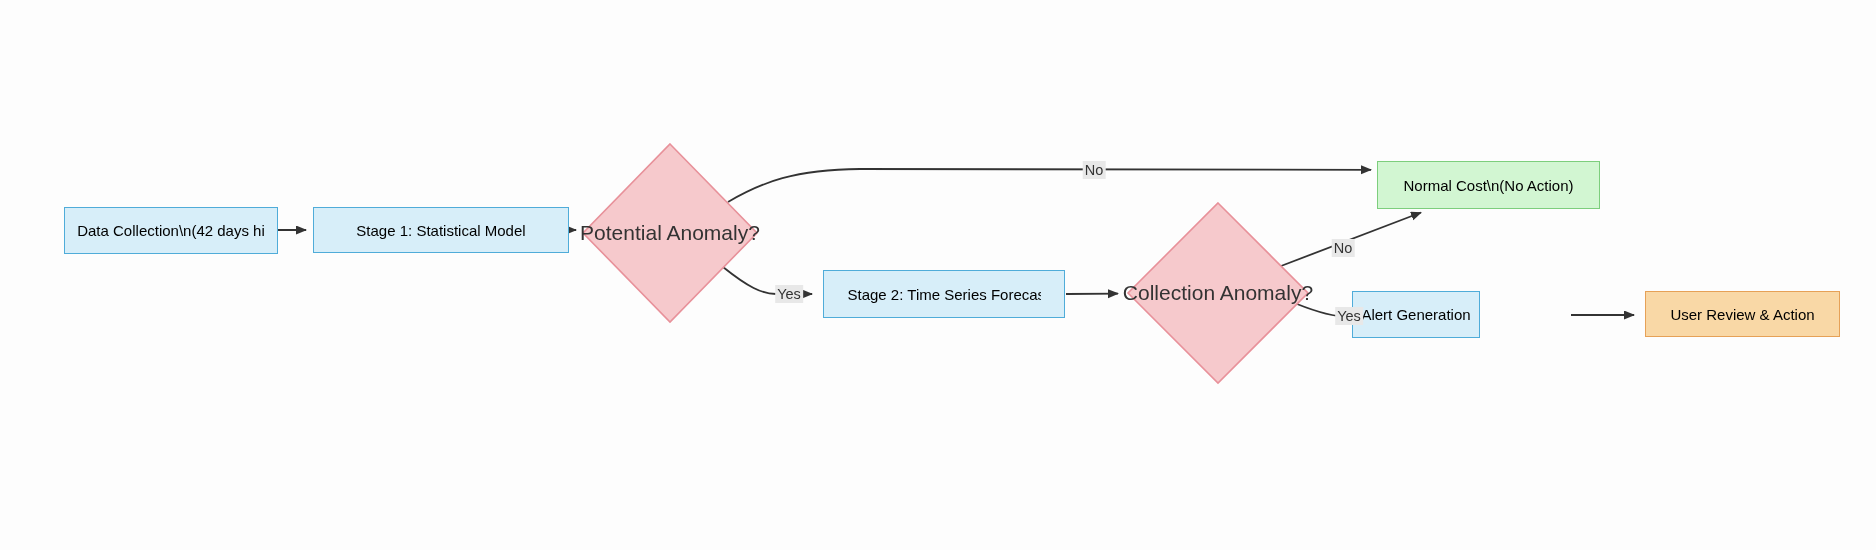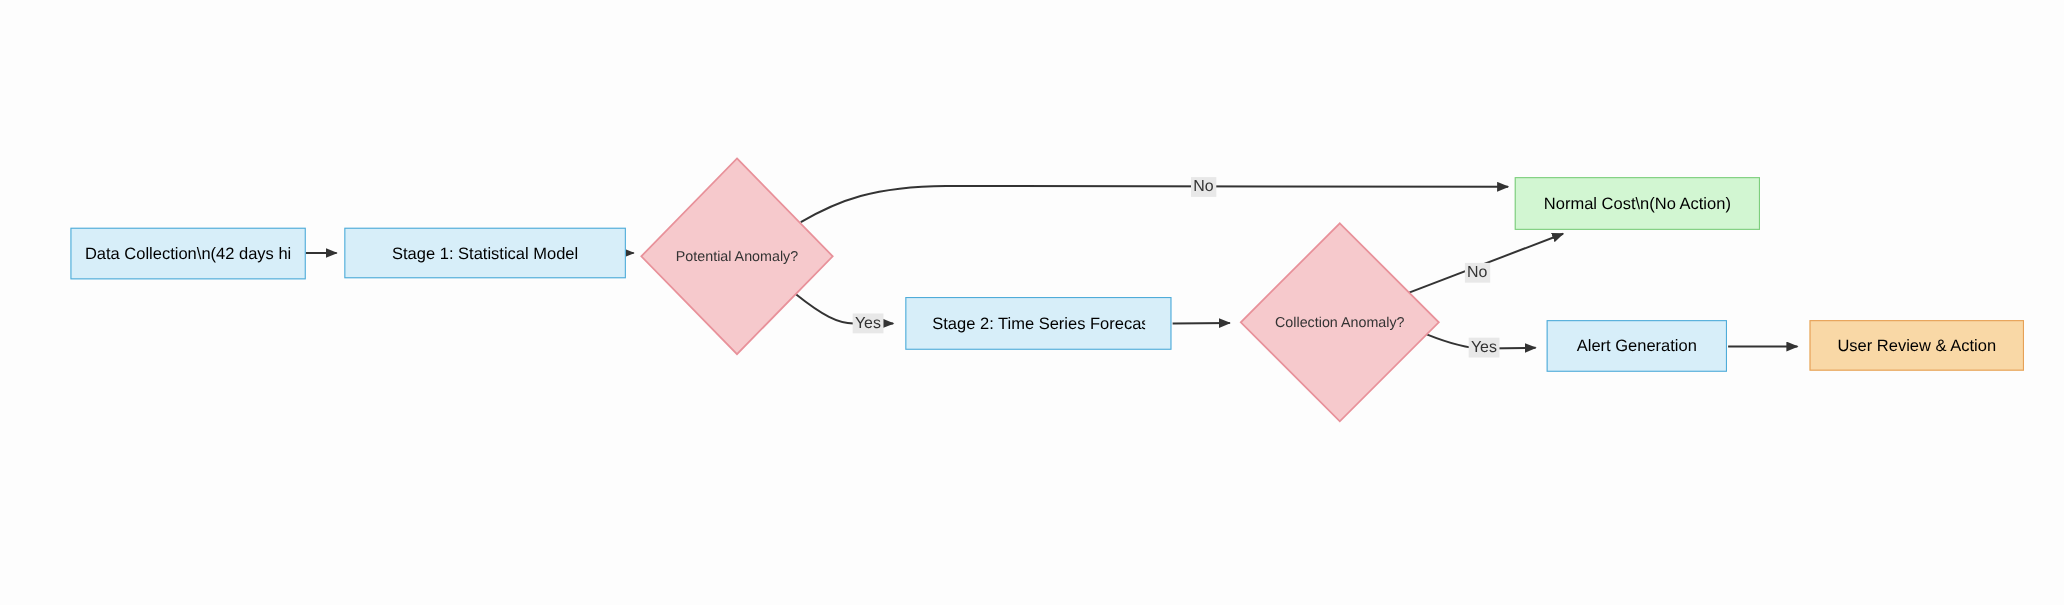--- a/index.html
+++ b/index.html
@@ -27,21 +27,21 @@
   .rect-node { border: 1.6px solid; }
   .blue   { background: #d7eef9; border-color: #4facd9; }
   .green  { background: #d2f6d2; border-color: #7dce7d; }
   .orange { background: #f9d8a6; border-color: #e6a157; }
   .diamond-label {
     position: absolute;
     transform: translate(-50%, -50%);
     display: flex;
     align-items: center;
     justify-content: center;
-    font-size: 13px;
+    font-size: 21px;
     color: #333333;
     white-space: nowrap;
     pointer-events: none;
   }
   .clip-label {
     display: inline-block;
     max-width: 193px;
     overflow: hidden;
     white-space: nowrap;
   }
@@ -90,21 +90,21 @@
   </div>
 
   <div class="node rect-node blue" style="left:823px; top:270px; width:242px; height:48px;">
     <span class="clip-label">Stage 2: Time Series Forecas</span>
   </div>
 
   <div class="node rect-node green" style="left:1377px; top:161px; width:223px; height:48px;">
     <span>Normal Cost\n(No Action)</span>
   </div>
 
-  <div class="node rect-node blue" style="left:1406px; top:291px; width:164px; height:47px;">
+  <div class="node rect-node blue" style="left:1352px; top:291px; width:128px; height:47px;">
     <span>Alert Generation</span>
   </div>
 
   <div class="node rect-node orange" style="left:1645px; top:291px; width:195px; height:46px;">
     <span>User Review &amp; Action</span>
   </div>
 
   <div class="diamond-label" style="left:670px; top:233px;">Potential Anomaly?</div>
   <div class="diamond-label" style="left:1218px; top:293px;">Collection Anomaly?</div>
 

